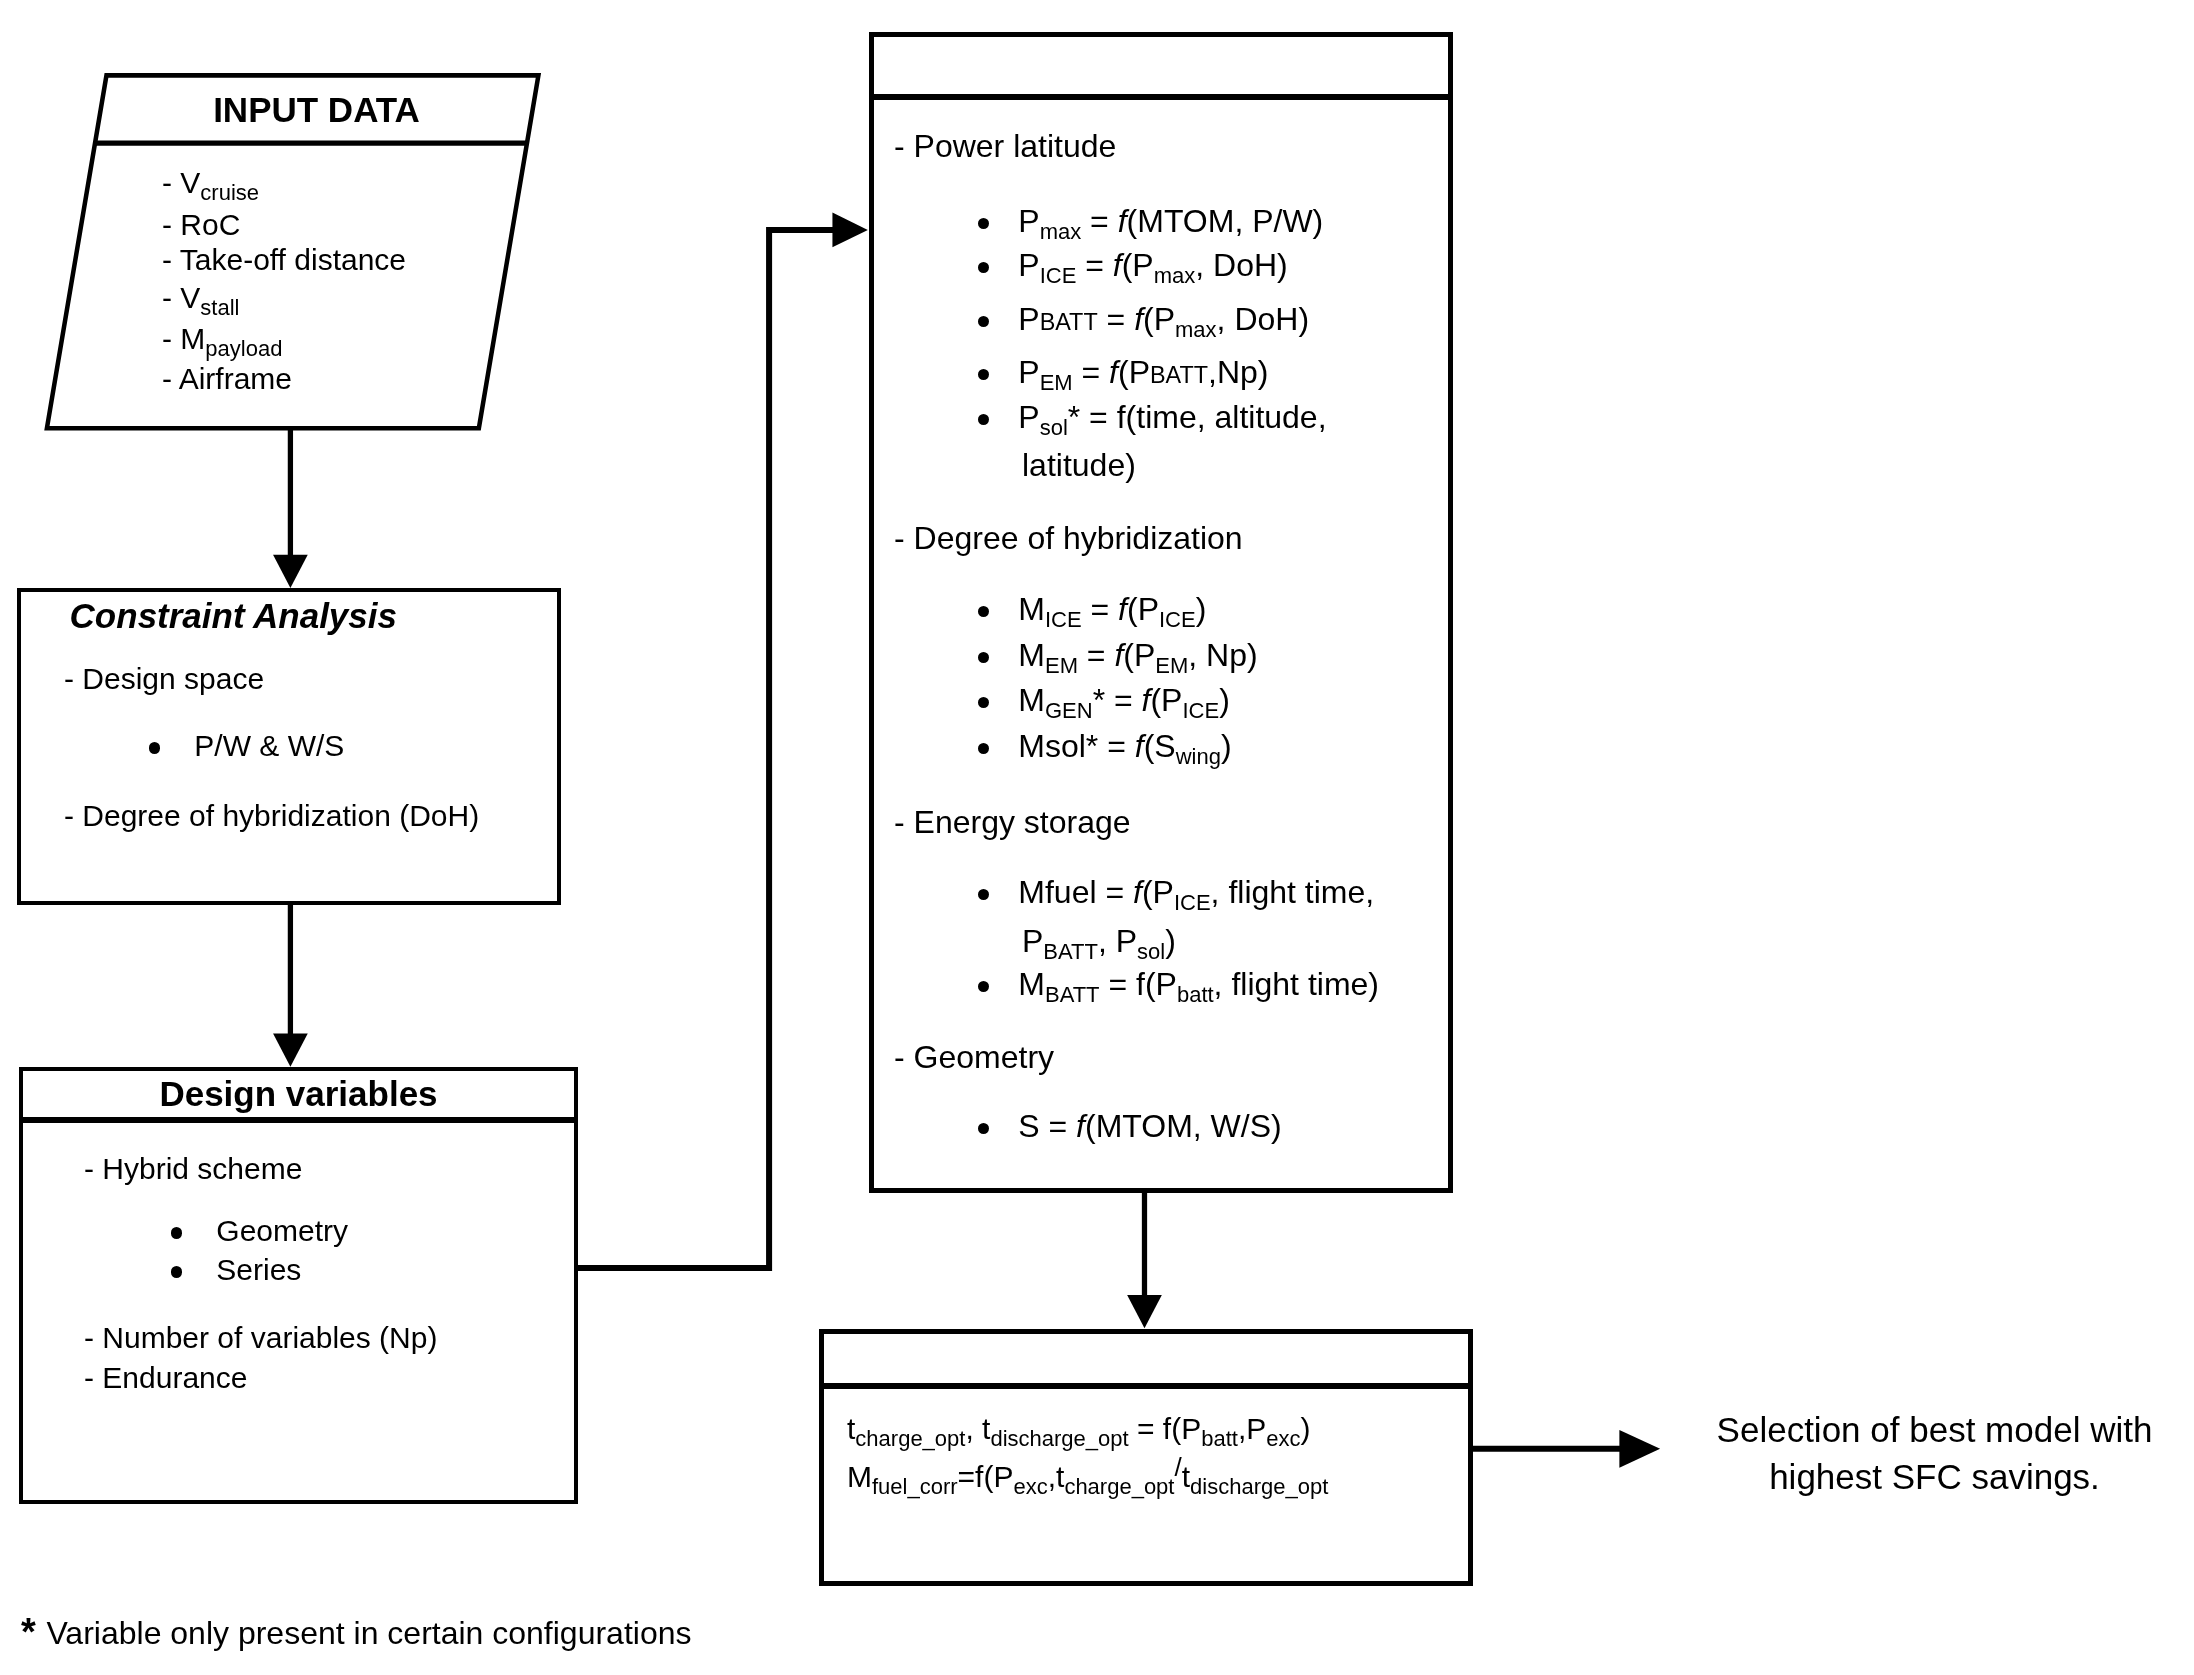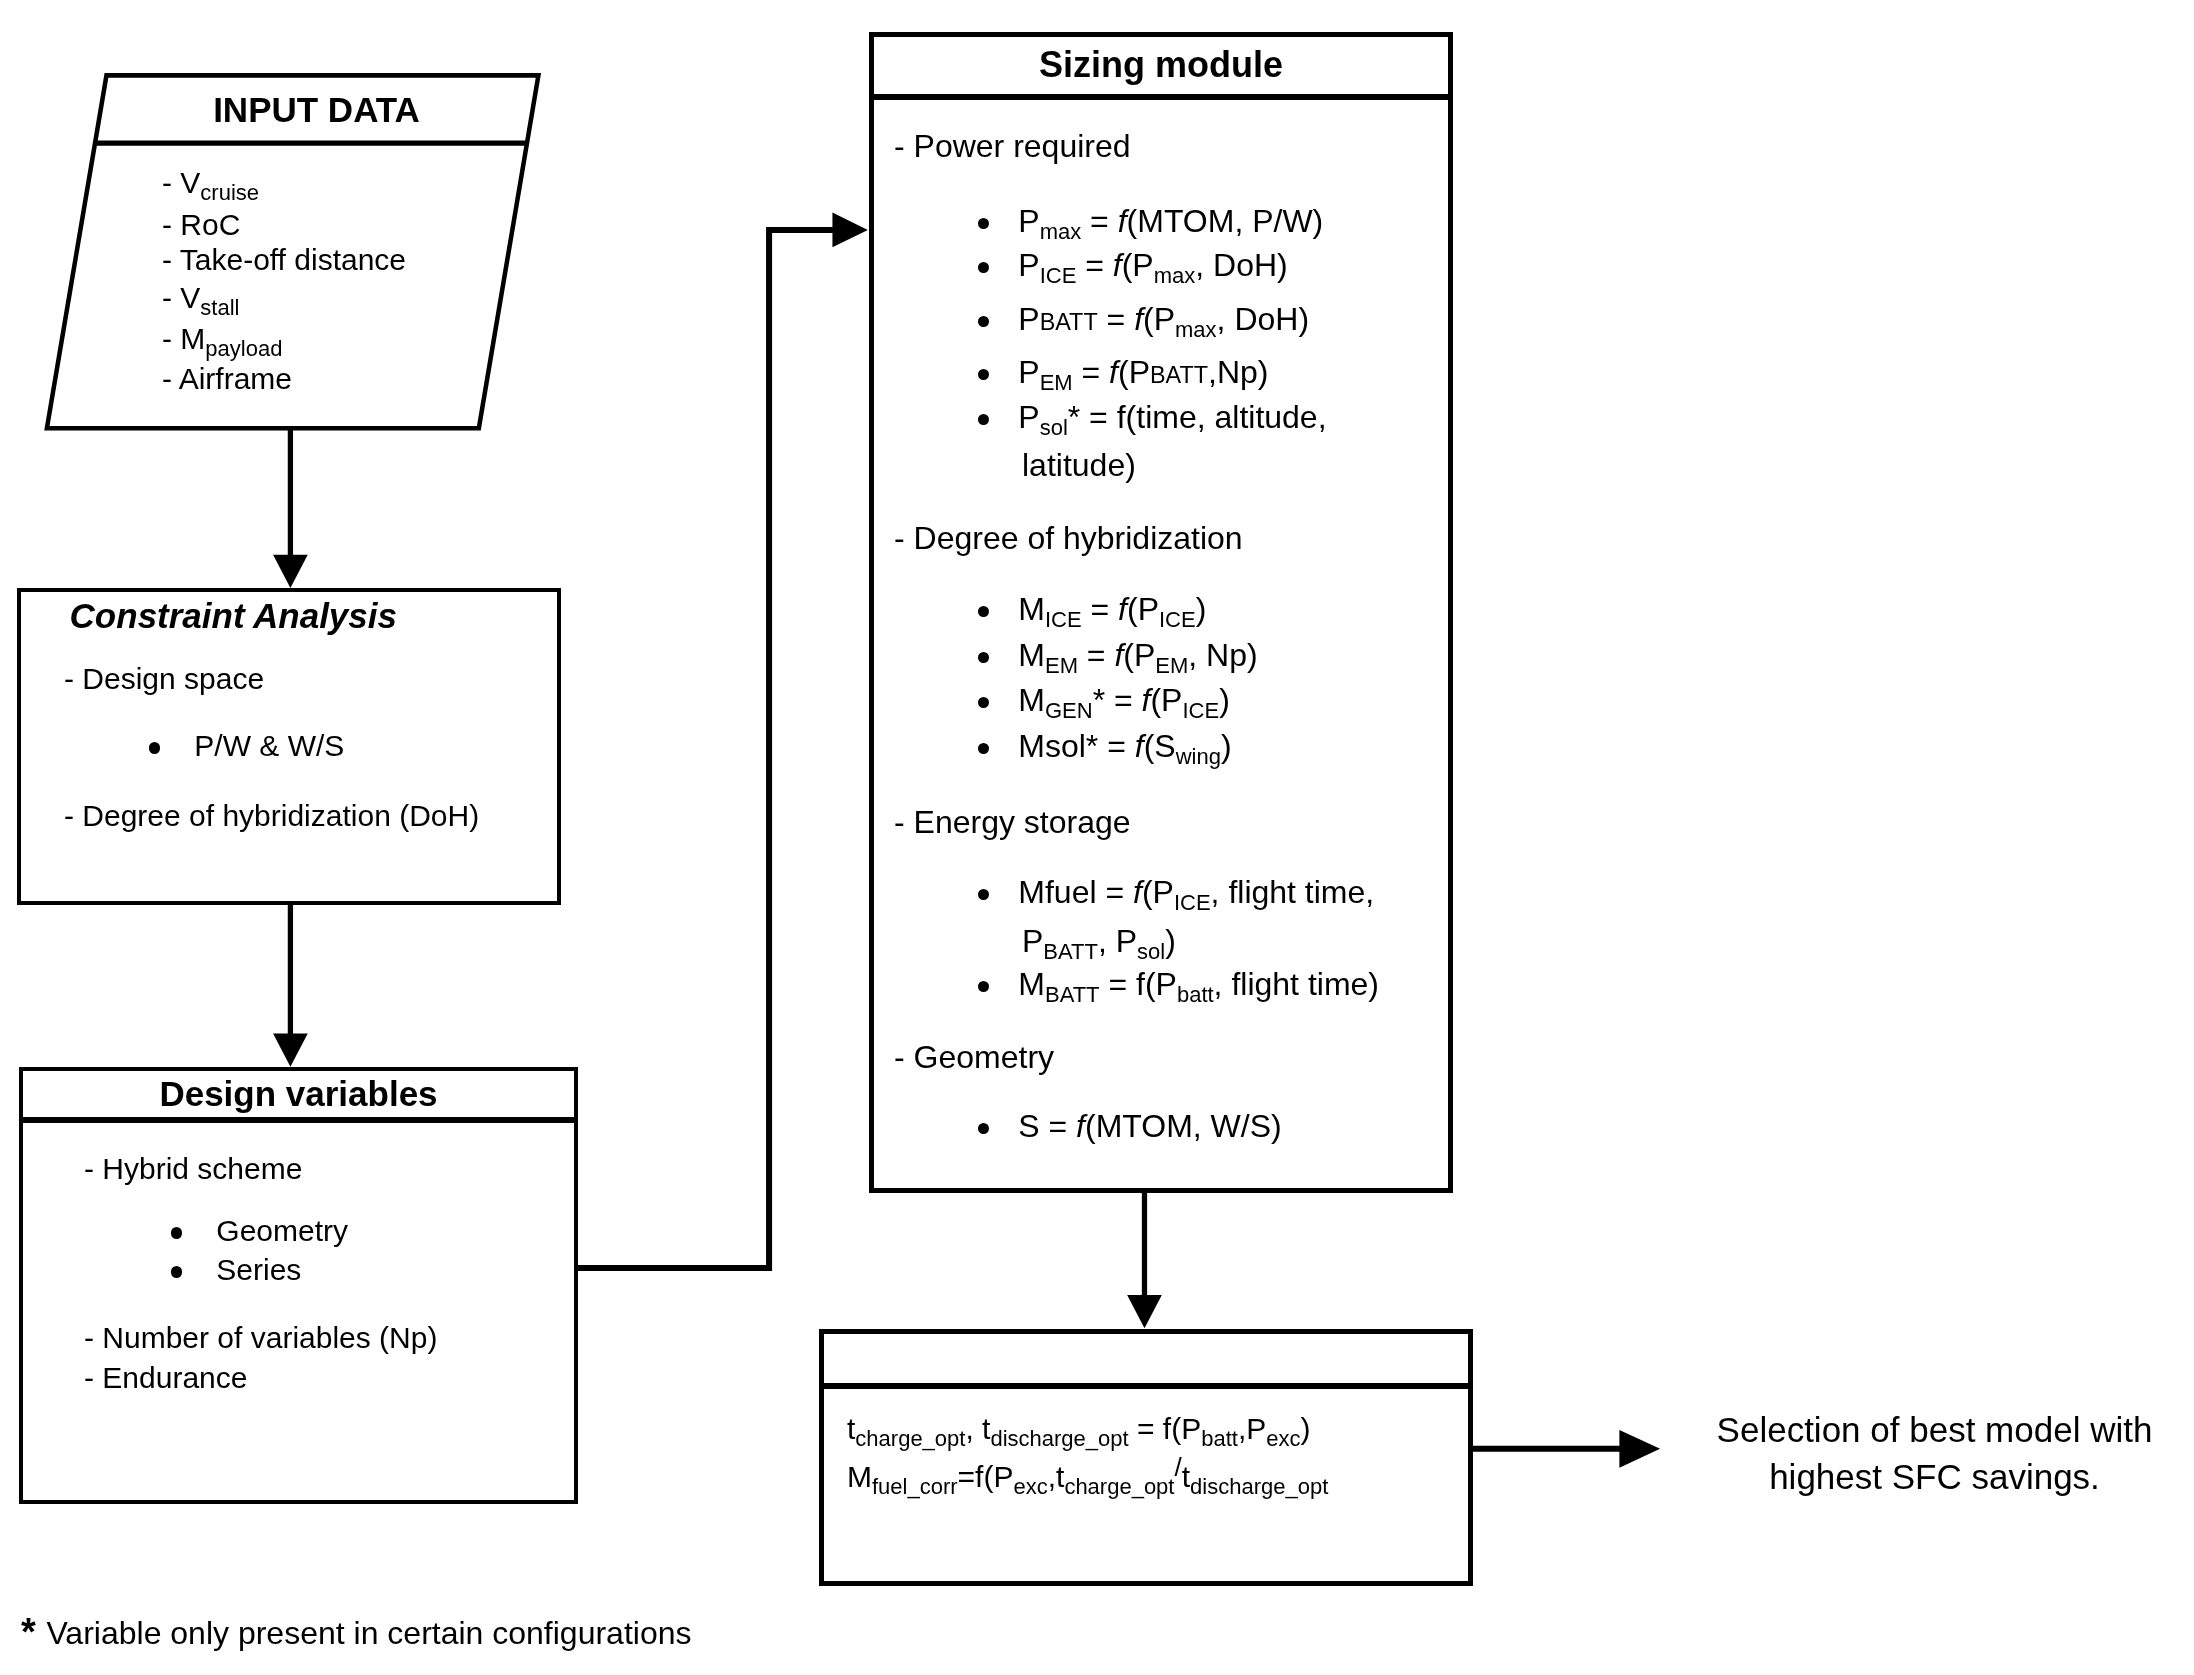--- a/index.html
+++ b/index.html
@@ -97,23 +97,22 @@
     <span class="dot"></span><span>Geometry</span>
   </div>
   <div class="line" style="left:171px;top:1270px;">
     <span class="dot"></span><span>Series</span>
   </div>
   <div class="line" style="left:84px;top:1338px;">- Number of variables (Np)</div>
   <div class="line" style="left:84px;top:1378px;">- Endurance</div>
 
   <div class="node node--thick" style="left:869px;top:32px;width:584px;height:1161px;"></div>
   <div class="sep" style="left:869px;top:94px;width:584px;"></div>
-  <div class="ttl" style="left:869px;top:65px;width:584px;font-size:36px;">Sizing module</div>
 
-  <div class="line line--sz" style="left:894px;top:146px;">- Power required</div>
+  <div class="line line--sz" style="left:894px;top:146px;">- Power latitude</div>
   <div class="line line--sz" style="left:978px;top:221px;">
     <span class="dot dot--sz"></span><span>P<sub>max</sub> = <i>f</i>(MTOM, P/W)</span>
   </div>
   <div class="line line--sz" style="left:978px;top:265px;">
     <span class="dot dot--sz"></span><span>P<sub>ICE</sub> = <i>f</i>(P<sub>max</sub>, DoH)</span>
   </div>
   <div class="line line--sz" style="left:978px;top:319px;">
     <span class="dot dot--sz"></span><span>P<span class="sc">BATT</span> = <i>f</i>(P<sub>max</sub>, DoH)</span>
   </div>
   <div class="line line--sz" style="left:978px;top:372px;">

